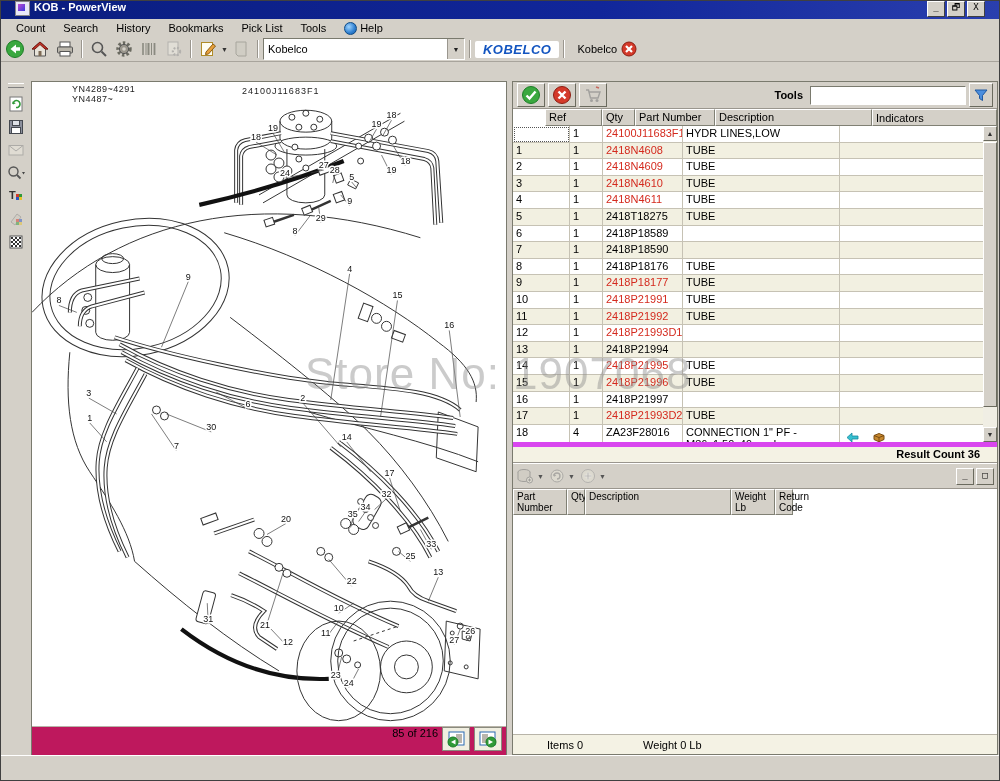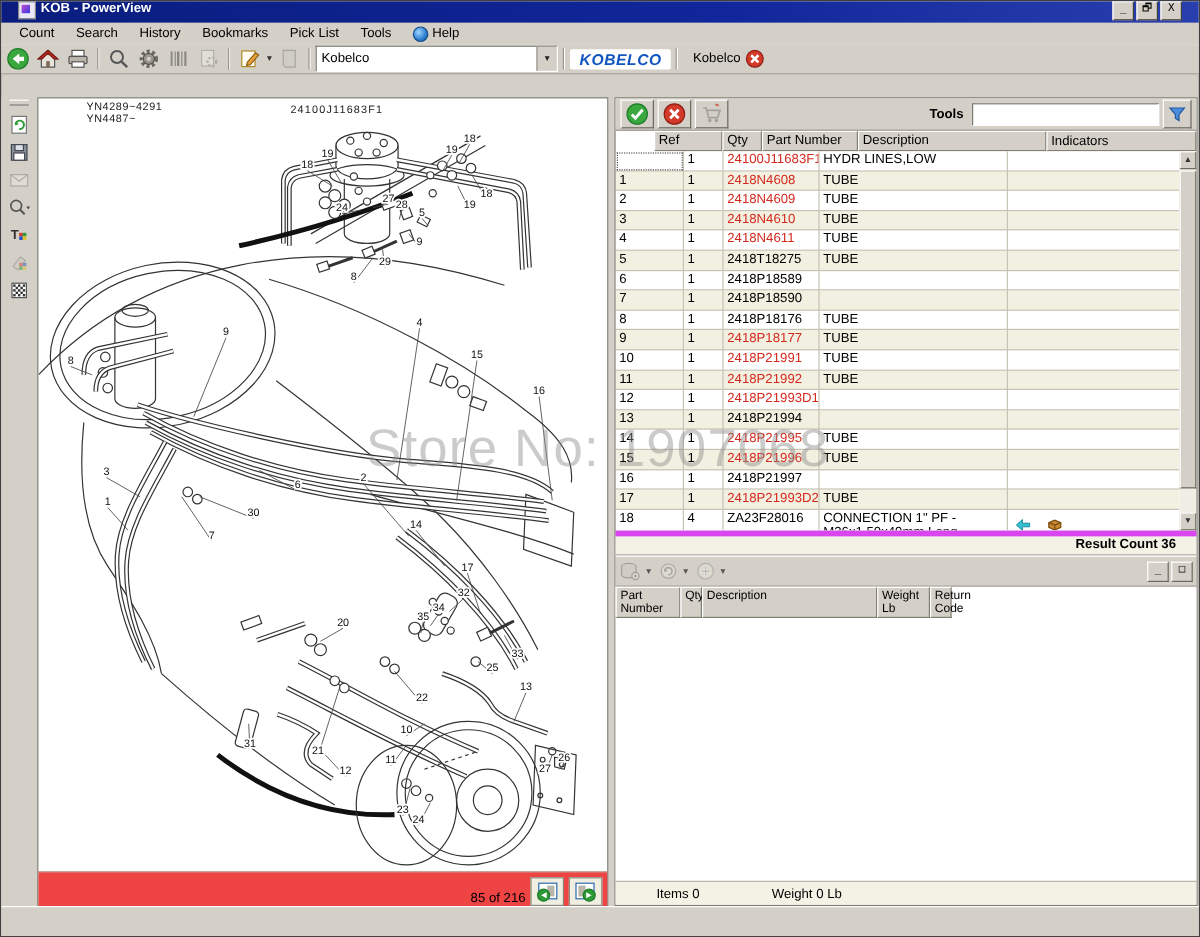--- a/index.html
+++ b/index.html
@@ -47,22 +47,22 @@
   .vtoolbar{position:absolute;top:80px;left:0;width:30px;bottom:24px;background:#d4d0c8;
     display:flex;flex-direction:column;align-items:center;padding-top:2px;}
   .vgrip{width:16px;height:3px;border-top:1px solid #fff;border-bottom:1px solid #808080;margin-bottom:4px;}
   .vbtn{width:24px;height:23px;display:flex;align-items:center;justify-content:center;}
   
   .diagram-panel{position:absolute;top:80px;left:30px;width:476px;bottom:24px;
     background:#fff;border:1px solid #7a7a6e;box-sizing:border-box;display:flex;flex-direction:column;}
   .diagram-area{position:relative;flex:1;overflow:hidden;}
   .diagram-area svg{position:absolute;left:0;top:0;}
   .dg-text{position:absolute;font-size:9px;color:#222;letter-spacing:0.5px;}
-  .diagram-pagebar{height:28px;background:#ef4444;border-top:1px solid #b8b4a8;display:flex;
-    align-items:flex-end;justify-content:flex-end;font-size:11px;gap:4px;padding-right:4px;}
+  .diagram-pagebar{height:28px;background:#be185d;border-top:1px solid #b8b4a8;display:flex;
+    align-items:flex-start;justify-content:flex-end;font-size:11px;gap:4px;padding-right:4px;}
   .navbtn{width:26px;height:22px;background:#f0eee0;border:1px solid #8a8a7e;display:flex;
     align-items:center;justify-content:center;}
   
   .right-panel{position:absolute;top:80px;left:511px;width:486px;bottom:25px;background:#fff;
     border:1px solid #7a7a6e;box-sizing:border-box;display:flex;flex-direction:column;}
   .parts-toolbar{height:26px;background:#d4d0c8;display:flex;align-items:center;padding:0 4px;gap:3px;
     border-bottom:1px solid #9a968e;}
   .ptbtn{width:26px;height:22px;background:#d4d0c8;border:1px solid;border-color:#fff #6a6a5e #6a6a5e #fff;
     display:flex;align-items:center;justify-content:center;}
   .find-label{font-size:11px;font-weight:bold;margin-left:auto;margin-right:4px;}

